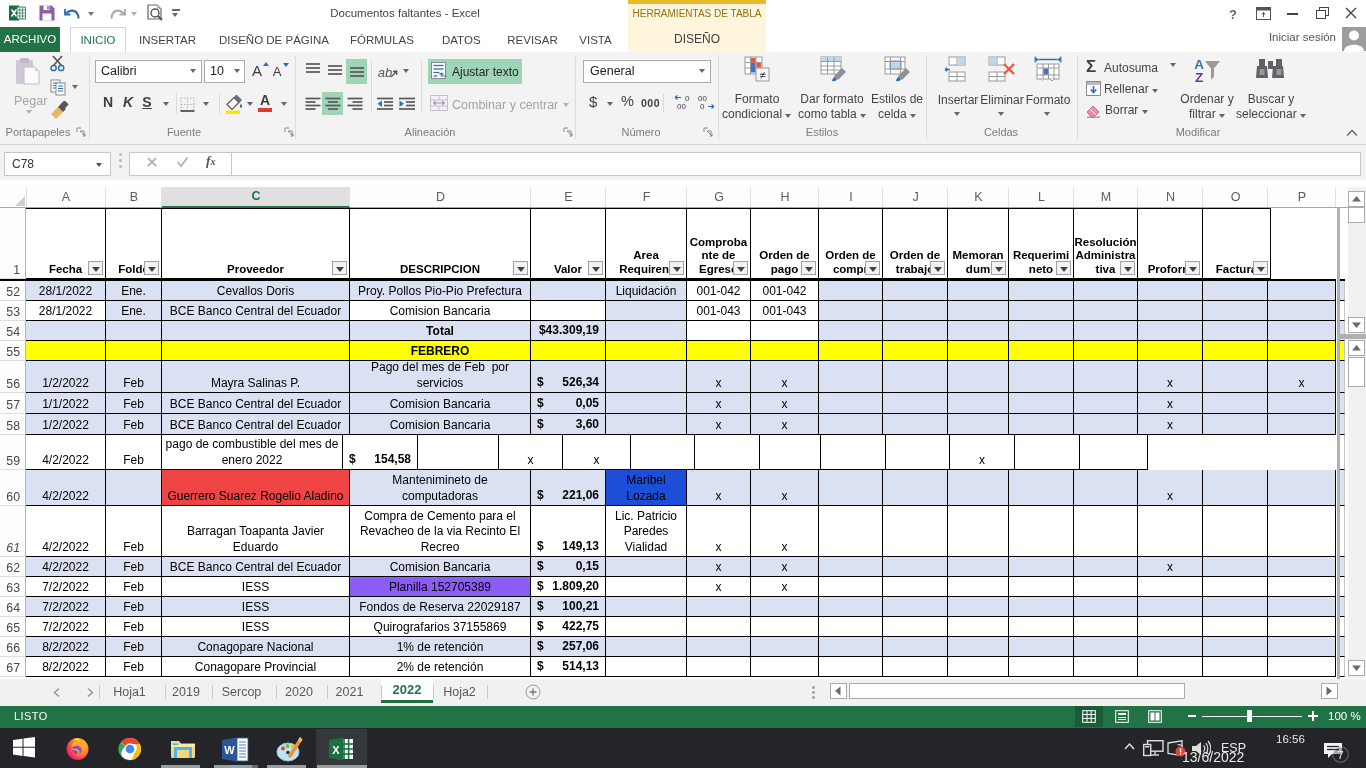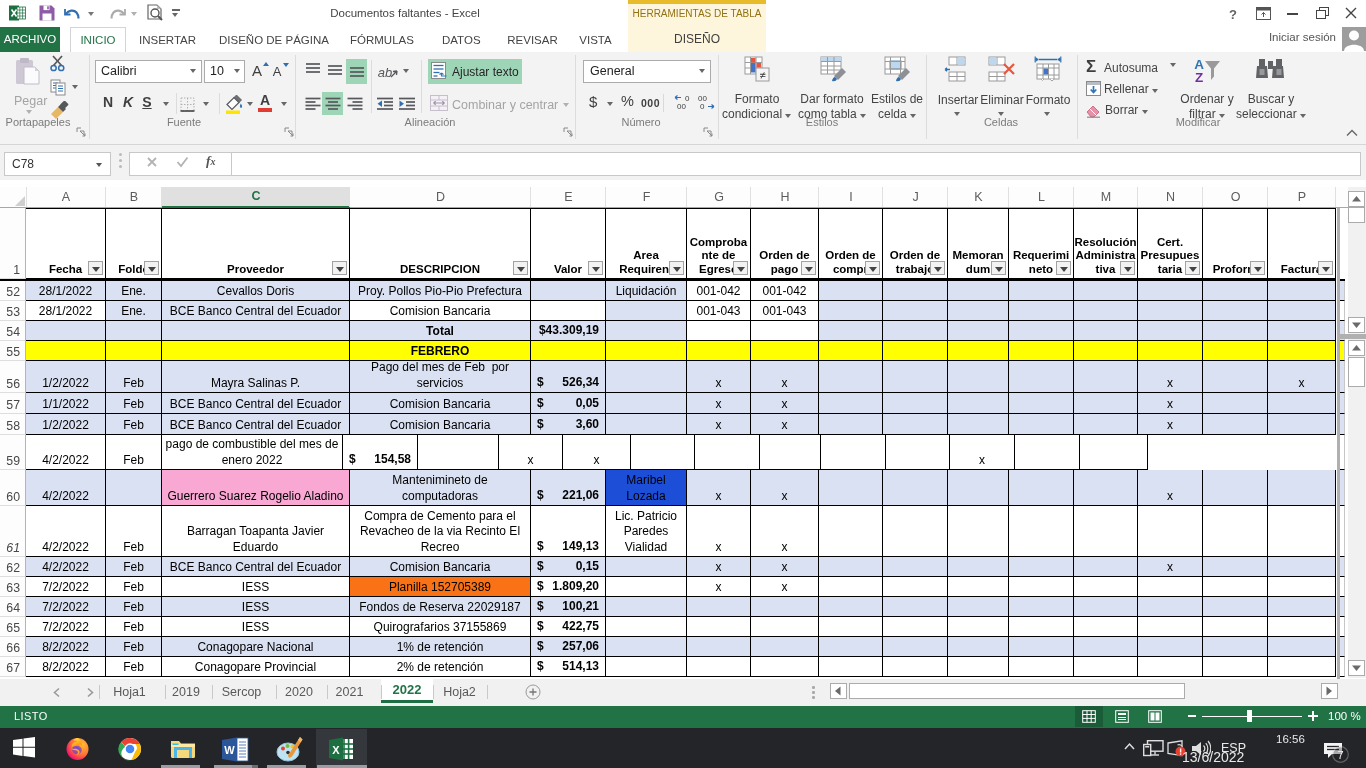--- a/index.html
+++ b/index.html
@@ -1,18 +1,18 @@
 <!DOCTYPE html>
 <html><head><meta charset="utf-8"><style>
 *{margin:0;padding:0;box-sizing:border-box;border:none;}
 html,body{width:1366px;height:768px;overflow:hidden;}
 body{font-family:"Liberation Sans",sans-serif;position:relative;background:#fff;}
 .abs{position:absolute;}
 svg{display:block;}
-.glabel{position:absolute;top:116px;font-size:11px;color:#7b7b7b;white-space:nowrap;transform:translateX(-50%);}
+.glabel{position:absolute;top:126px;font-size:11px;color:#7b7b7b;white-space:nowrap;transform:translateX(-50%);}
 .gsep{position:absolute;top:55px;height:84px;width:1px;background:#dcdcdc;}
 .rtxt{position:absolute;font-size:12px;color:#444;white-space:nowrap;}
 .rtxtg{position:absolute;font-size:12px;color:#a4a4a4;white-space:nowrap;}
 .dd{display:inline-block;width:0;height:0;border-left:3.5px solid transparent;border-right:3.5px solid transparent;border-top:4px solid #666;}
 .ddg{display:inline-block;width:0;height:0;border-left:3.5px solid transparent;border-right:3.5px solid transparent;border-top:4px solid #b0b0b0;}
 .launch{position:absolute;width:11px;height:11px;}
 .hc{position:relative;border-right:1px solid #000;border-bottom:1px solid #000;background:#fff;}
 .hlines{position:absolute;left:0;right:0;bottom:2px;font-size:11.5px;font-weight:bold;color:#000;text-align:center;line-height:13.5px;}
 .fbtn{position:absolute;right:2px;bottom:3px;width:15px;height:14px;background:#f2f2f2;border:1px solid #a2a2a2;}
 .fbtn span{position:absolute;left:3px;top:5px;width:0;height:0;border-left:4px solid transparent;border-right:4px solid transparent;border-top:5px solid #444;}
@@ -577,30 +577,20 @@
           <div>Resolución</div>
           <div>Administra</div>
           <div>tiva</div>
         </div>
         <div class="fbtn">
           <span></span>
         </div>
       </div>
       <div class="hc" style="width:65px;height:71px;border-top:1px solid #000;">
         <div class="hlines">
-          <div>Cert.</div>
-          <div>Presupues</div>
-          <div>taria</div>
-        </div>
-        <div class="fbtn">
-          <span></span>
-        </div>
-      </div>
-      <div class="hc" style="width:65px;height:71px;border-top:1px solid #000;">
-        <div class="hlines">
           <div>Proform</div>
         </div>
         <div class="fbtn">
           <span></span>
         </div>
       </div>
       <div class="hc" style="width:68px;height:71px;border-top:1px solid #000;">
         <div class="hlines">
           <div>Factura</div>
         </div>
@@ -776,21 +766,21 @@
       <div class="c" style="width:65px;height:35px;background:#ffffff;"></div>
       <div class="c" style="width:64px;height:35px;background:#ffffff;"></div>
       <div class="c" style="width:65px;height:35px;background:#ffffff;">x</div>
       <div class="c" style="width:65px;height:35px;background:#ffffff;"></div>
       <div class="c" style="width:68px;height:35px;background:#ffffff;"></div>
     </div>
 <div class="rnum" style="top:262px;height:36px;">60</div>
 <div class="row" style="top:262px;">
       <div class="c" style="width:80px;height:36px;background:#dae1f2;">4/2/2022</div>
       <div class="c" style="width:56px;height:36px;background:#dae1f2;"></div>
-      <div class="c" style="width:188px;height:36px;background:#f9a8d4;">Guerrero Suarez Rogelio Aladino</div>
+      <div class="c" style="width:188px;height:36px;background:#ef4444;">Guerrero Suarez Rogelio Aladino</div>
       <div class="c" style="width:181px;height:36px;background:#dae1f2;">Mantenimineto de<br>computadoras</div>
       <div class="c money" style="width:75px;height:36px;background:#dae1f2;">
         <span class="mcur">$</span>
         <span class="mval">221,06</span>
       </div>
       <div class="c" style="width:81px;height:36px;background:#1d4ed8;">Maribel<br>Lozada</div>
       <div class="c" style="width:64px;height:36px;background:#dae1f2;">x</div>
       <div class="c" style="width:68px;height:36px;background:#dae1f2;">x</div>
       <div class="c" style="width:64px;height:36px;background:#dae1f2;"></div>
       <div class="c" style="width:65px;height:36px;background:#dae1f2;"></div>
@@ -843,21 +833,21 @@
       <div class="c" style="width:64px;height:20px;background:#dae1f2;"></div>
       <div class="c" style="width:65px;height:20px;background:#dae1f2;">x</div>
       <div class="c" style="width:65px;height:20px;background:#dae1f2;"></div>
       <div class="c" style="width:68px;height:20px;background:#dae1f2;"></div>
     </div>
 <div class="rnum" style="top:369px;height:20px;">63</div>
 <div class="row" style="top:369px;">
       <div class="c" style="width:80px;height:20px;background:#ffffff;">7/2/2022</div>
       <div class="c" style="width:56px;height:20px;background:#ffffff;">Feb</div>
       <div class="c" style="width:188px;height:20px;background:#ffffff;">IESS</div>
-      <div class="c" style="width:181px;height:20px;background:#f97316;">Planilla 152705389</div>
+      <div class="c" style="width:181px;height:20px;background:#8b5cf6;">Planilla 152705389</div>
       <div class="c money" style="width:75px;height:20px;background:#ffffff;">
         <span class="mcur">$</span>
         <span class="mval">1.809,20</span>
       </div>
       <div class="c" style="width:81px;height:20px;background:#ffffff;"></div>
       <div class="c" style="width:64px;height:20px;background:#ffffff;">x</div>
       <div class="c" style="width:68px;height:20px;background:#ffffff;">x</div>
       <div class="c" style="width:64px;height:20px;background:#ffffff;"></div>
       <div class="c" style="width:65px;height:20px;background:#ffffff;"></div>
       <div class="c" style="width:61px;height:20px;background:#ffffff;"></div>

